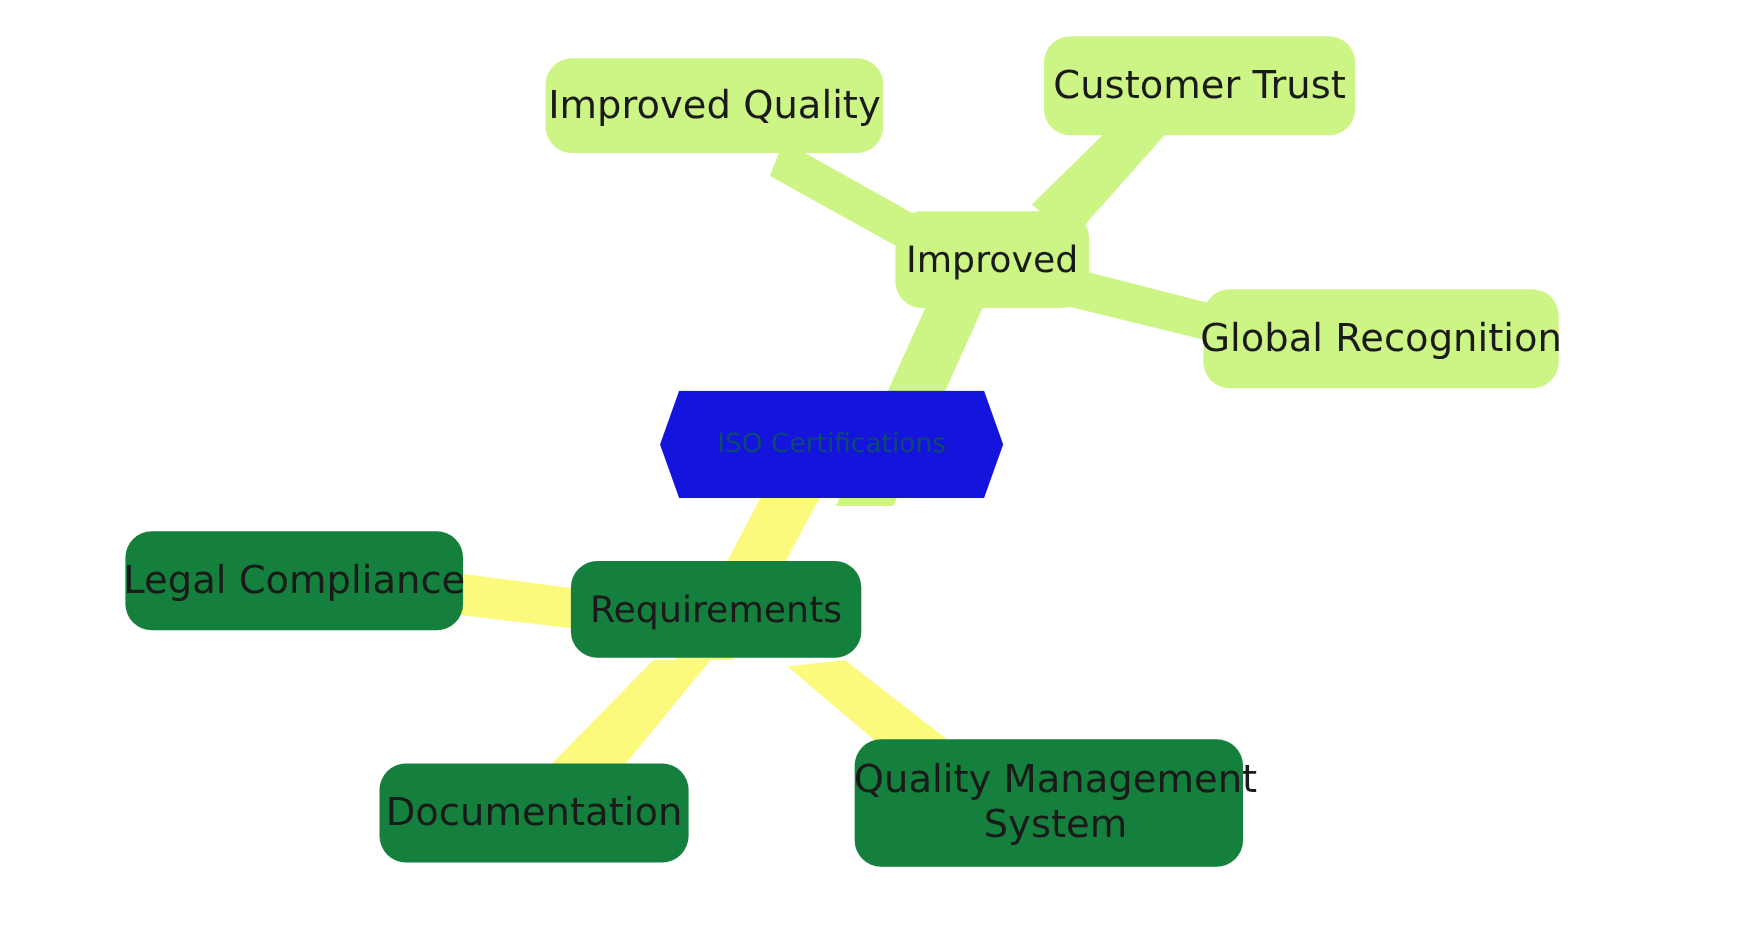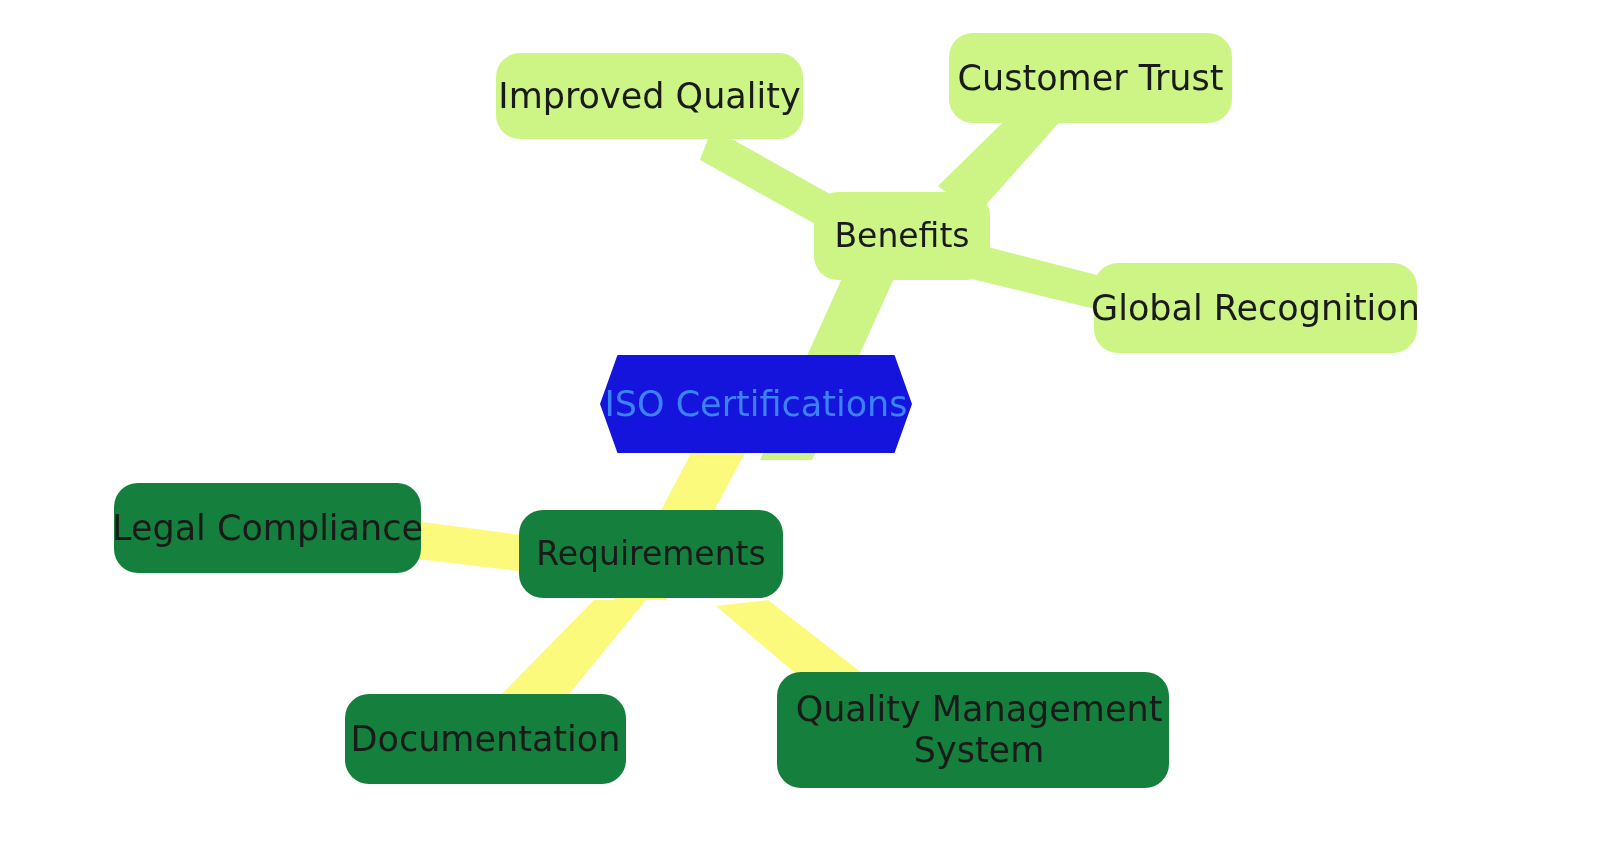--- a/index.html
+++ b/index.html
@@ -34,22 +34,22 @@
     justify-content: center;
     box-sizing: border-box;
     text-align: center;
     line-height: 1.16;
     white-space: pre;
   }
   .node-rounded {
     border-radius: 24px;
   }
   .node-root {
-    color: #3b82f6;
-    font-size: 35px;
+    color: #0c4a6e;
+    font-size: 24px;
     background: transparent;
   }
   .node-root .hex-bg {
     position: absolute;
     left: 0;
     top: 0;
     width: 100%;
     height: 100%;
     background: #1414dc;
     clip-path: polygon(0% 50%, 5.6% 0%, 94.4% 0%, 100% 50%, 94.4% 100%, 5.6% 100%);
@@ -88,21 +88,21 @@
     <polygon points="594,600 646,600 546,722 496,700" fill="#fcfa7d"></polygon>
     <polygon points="716,606 768,600 884,690 848,718" fill="#fcfa7d"></polygon>
   </svg>
 
   <div class="node node-root" style="left:600px; top:355px; width:312px; height:98px;">
     <span class="hex-bg"></span>
     <span class="node-text">ISO Certifications</span>
   </div>
 
   <div class="node node-rounded node-branch-benefits node-label-lg" style="left:814px; top:192px; width:176px; height:88px;">
-    <span>Benefits</span>
+    <span>Improved</span>
   </div>
 
   <div class="node node-rounded node-leaf-benefits node-label-md" style="left:496px; top:53px; width:307px; height:86px;">
     <span>Improved Quality</span>
   </div>
 
   <div class="node node-rounded node-leaf-benefits node-label-md" style="left:949px; top:33px; width:283px; height:90px;">
     <span>Customer Trust</span>
   </div>
 
@@ -115,18 +115,18 @@
   </div>
 
   <div class="node node-rounded node-leaf-requirements node-label-md" style="left:114px; top:483px; width:307px; height:90px;">
     <span>Legal Compliance</span>
   </div>
 
   <div class="node node-rounded node-leaf-requirements node-label-md" style="left:345px; top:694px; width:281px; height:90px;">
     <span>Documentation</span>
   </div>
 
-  <div class="node node-rounded node-leaf-requirements node-label-md" style="left:777px; top:672px; width:392px; height:116px;padding-left:12px;">
+  <div class="node node-rounded node-leaf-requirements node-label-md" style="left:777px; top:672px; width:353px; height:116px;padding-left:12px;">
     <span>Quality Management
 System</span>
   </div>
 
 </div>
 
 </body></html>

